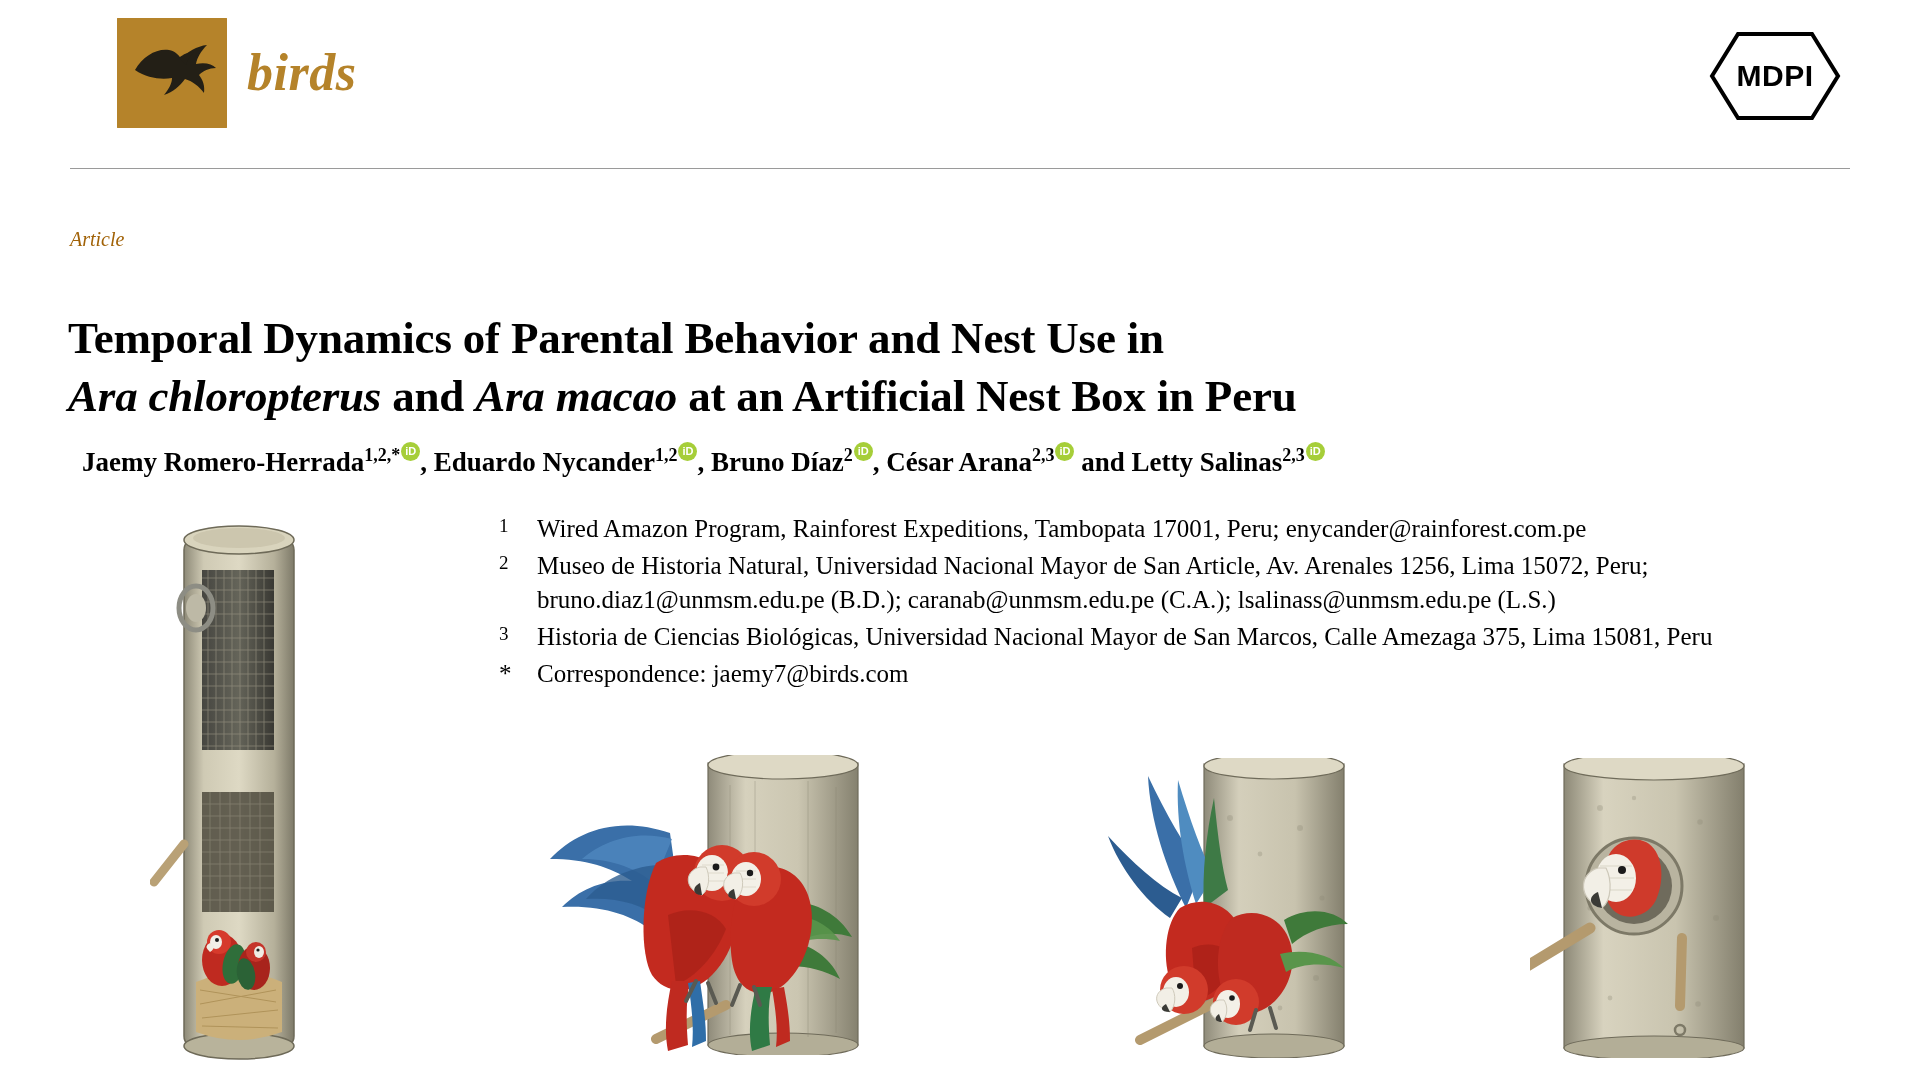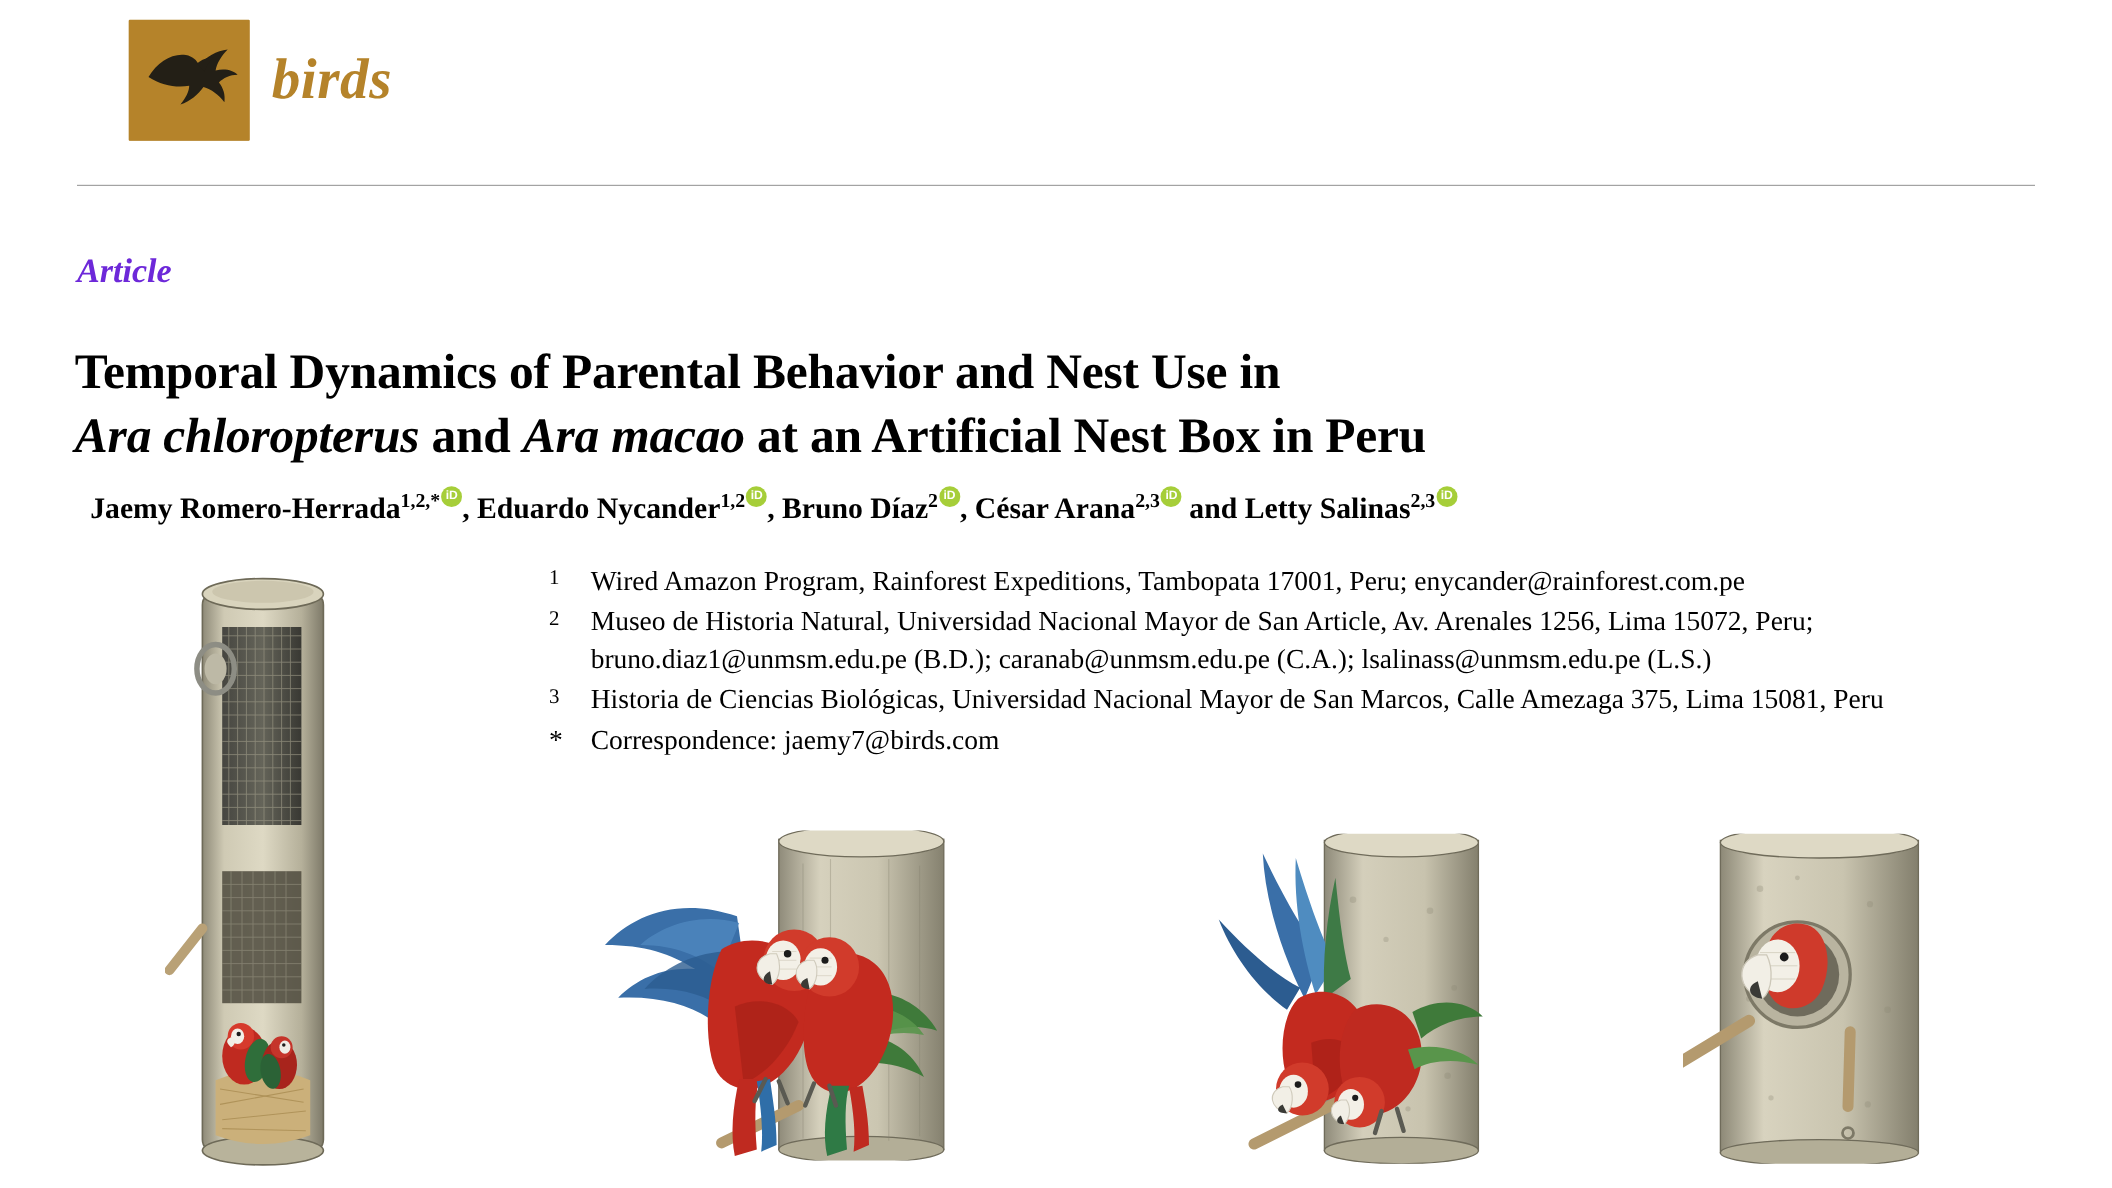--- a/index.html
+++ b/index.html
@@ -73,23 +73,22 @@
     width: 1780px;
     height: 1px;
     background: #9a9a9a;
   }
 
   
   .article-type {
     position: absolute;
     left: 70px; top: 228px;
     font-style: italic;
-    font-size: 31px;
-    color: #6d28d9;
-    font-weight: bold;
+    font-size: 20px;
+    color: #a16207;
   }
 
   
   .title {
     position: absolute;
     left: 68px; top: 272px;
     width: 1790px;
     font-weight: 700;
     font-size: 45px;
     line-height: 1.28;
@@ -193,20 +192,26 @@
                      C84 33, 80 40, 79 46 C88 44, 95 46, 99 50 C92 50, 86 53, 82 57
                      C86 62, 88 68, 87 75 C82 68, 75 63, 68 61 C63 68, 56 74, 47 77
                      C52 71, 55 65, 55 60 C44 62, 30 60, 18 52 Z"></path>
             <path d="M62 40 C66 36, 72 34, 77 34 C73 38, 70 43, 69 47 Z"></path>
           </g>
         </svg>
       </div>
       <div class="journal-name">birds</div>
     </div>
 
+    <div class="mdpi-logo">
+      <svg width="150" height="100" viewBox="0 0 150 100">
+        <polygon points="12,50 38,8 112,8 138,50 112,92 38,92" fill="none" stroke="#000" stroke-width="4"></polygon>
+      </svg>
+      <div class="mdpi-text">MDPI</div>
+    </div>
   </div>
 
   <div class="rule"></div>
 
   <div class="article-type">Article</div>
 
   <h1 class="title">
     <span>Temporal Dynamics of Parental Behavior and Nest Use in</span><br>
     <span class="ital">Ara chloropterus</span><span> and </span><span class="ital">Ara macao</span><span> at an Artificial Nest Box in Peru</span>
   </h1>

